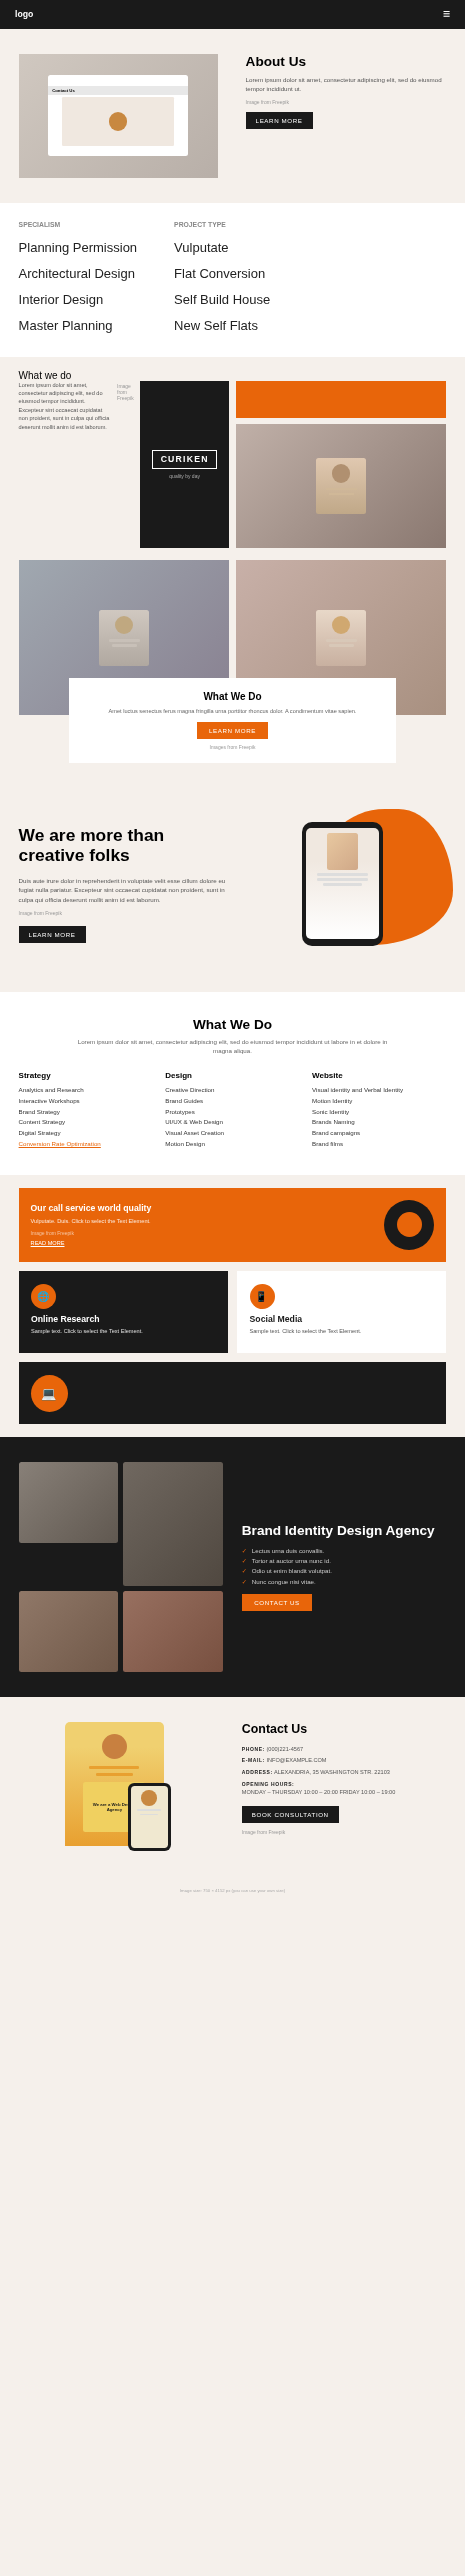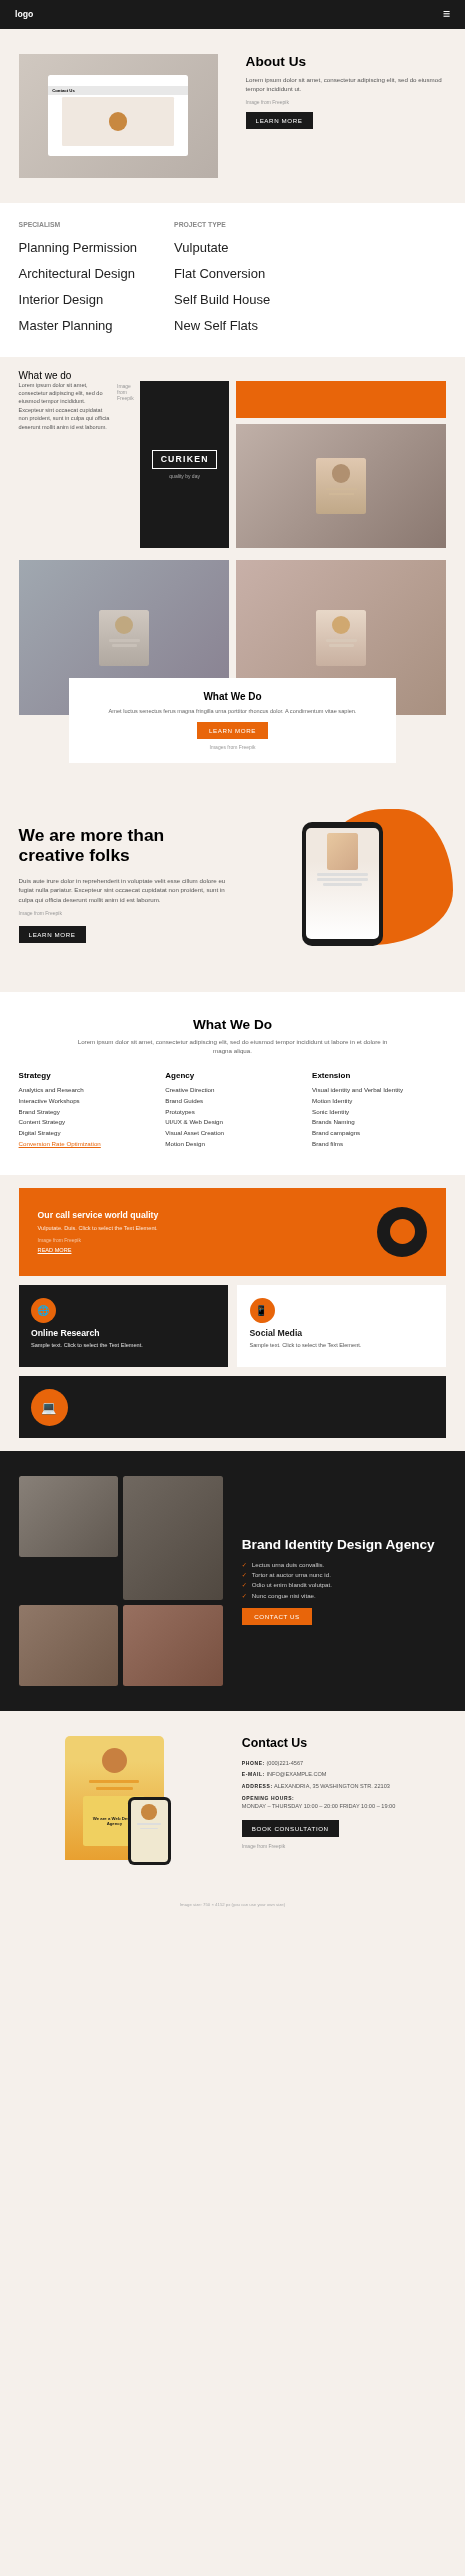--- a/index.html
+++ b/index.html
@@ -71,21 +71,21 @@
     .wwd-col-desc { font-size: 6.2px; color: #666; line-height: 1.5; margin-bottom: 15.5px; max-width: 310px; margin-left: auto; margin-right: auto; }
     .wwd-cols { display: grid; grid-template-columns: 1fr 1fr 1fr; gap: 12.4px; text-align: left; }
     .wwd-col h4 { font-size: 8px; font-weight: bold; margin-bottom: 6.2px; }
     .wwd-col ul { list-style: none; }
     .wwd-col ul li { font-size: 6.2px; color: #333; margin-bottom: 3.7px; cursor: pointer; }
     .wwd-col ul li.orange { color: #e8650a; text-decoration: underline; }
 
     
     .services-section { background: #f5f0eb; padding: 12.4px 18.6px; }
     .services-grid { display: grid; grid-template-columns: 1fr 1fr; gap: 9.3px; }
-    .service-card-orange { background: #e8650a; color: #fff; padding: 19px; }
+    .service-card-orange { background: #e8650a; color: #fff; padding: 12px; }
     .service-card-dark { background: #1a1a1a; color: #fff; padding: 12.4px; }
     .service-card-light { background: #fff; padding: 12.4px; }
     .service-card-title { font-size: 8.7px; font-weight: bold; margin-bottom: 3.7px; }
     .service-card-text { font-size: 5.6px; line-height: 1.5; opacity: 0.85; margin-bottom: 5px; }
     .service-card-credit { font-size: 5px; opacity: 0.6; }
     .read-more-link { font-size: 5.6px; text-decoration: underline; color: #fff; cursor: pointer; }
     .online-research-icon { width: 25px; height: 25px; background: #e8650a; border-radius: 50%; margin-bottom: 5px; display: flex; align-items: center; justify-content: center; }
     .social-media-icon { width: 25px; height: 25px; background: #e8650a; border-radius: 50%; margin-bottom: 5px; display: flex; align-items: center; justify-content: center; }
     .website-design-card { background: #1a1a1a; color: #fff; padding: 12.4px; }
 
@@ -250,32 +250,32 @@
       <ul>
         <li>Analytics and Research</li>
         <li>Interactive Workshops</li>
         <li>Brand Strategy</li>
         <li>Content Strategy</li>
         <li>Digital Strategy</li>
         <li class="orange">Conversion Rate Optimization</li>
       </ul>
     </div>
     <div class="wwd-col">
-      <h4>Agency</h4>
+      <h4>Design</h4>
       <ul>
         <li>Creative Direction</li>
         <li>Brand Guides</li>
         <li>Prototypes</li>
         <li>UI/UX &amp; Web Design</li>
         <li>Visual Asset Creation</li>
         <li>Motion Design</li>
       </ul>
     </div>
     <div class="wwd-col">
-      <h4>Extension</h4>
+      <h4>Website</h4>
       <ul>
         <li>Visual identity and Verbal Identity</li>
         <li>Motion Identity</li>
         <li>Sonic Identity</li>
         <li>Brands Naming</li>
         <li>Brand campaigns</li>
         <li>Brand films</li>
       </ul>
     </div>
   </div>

